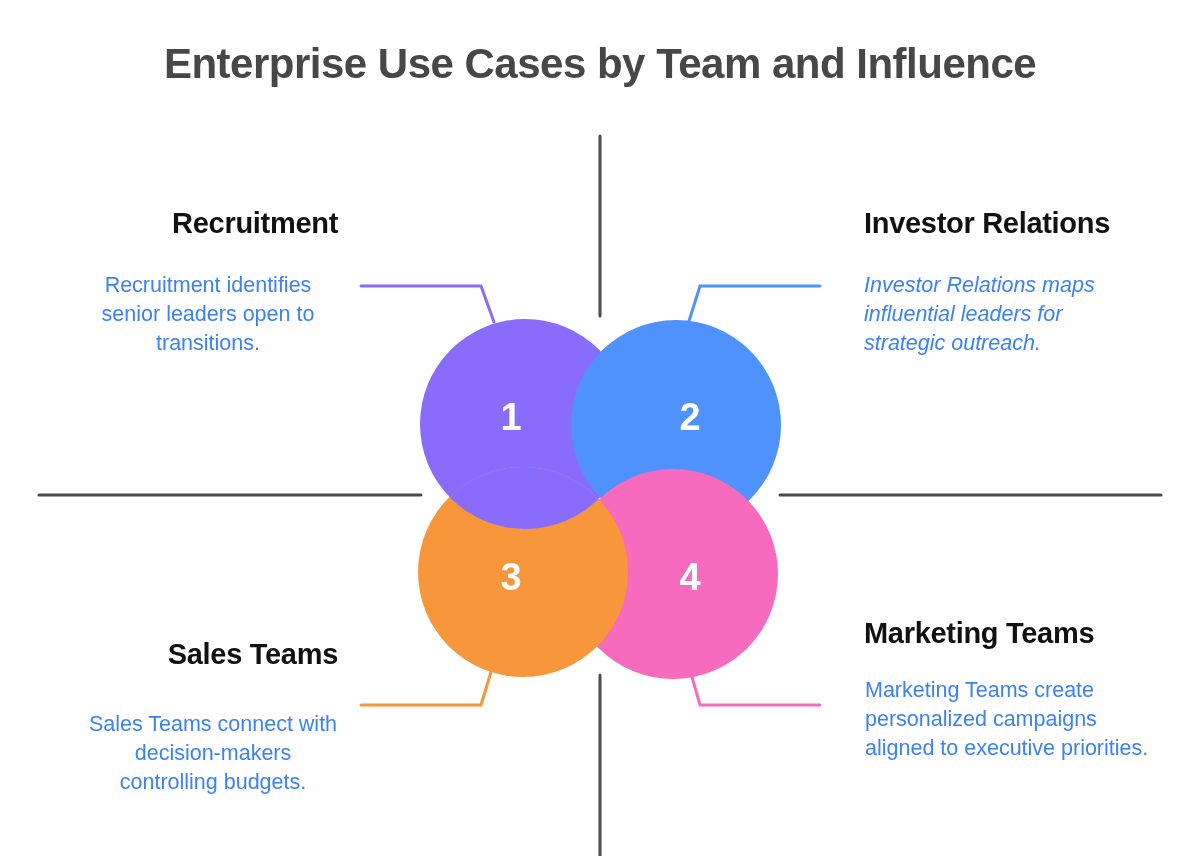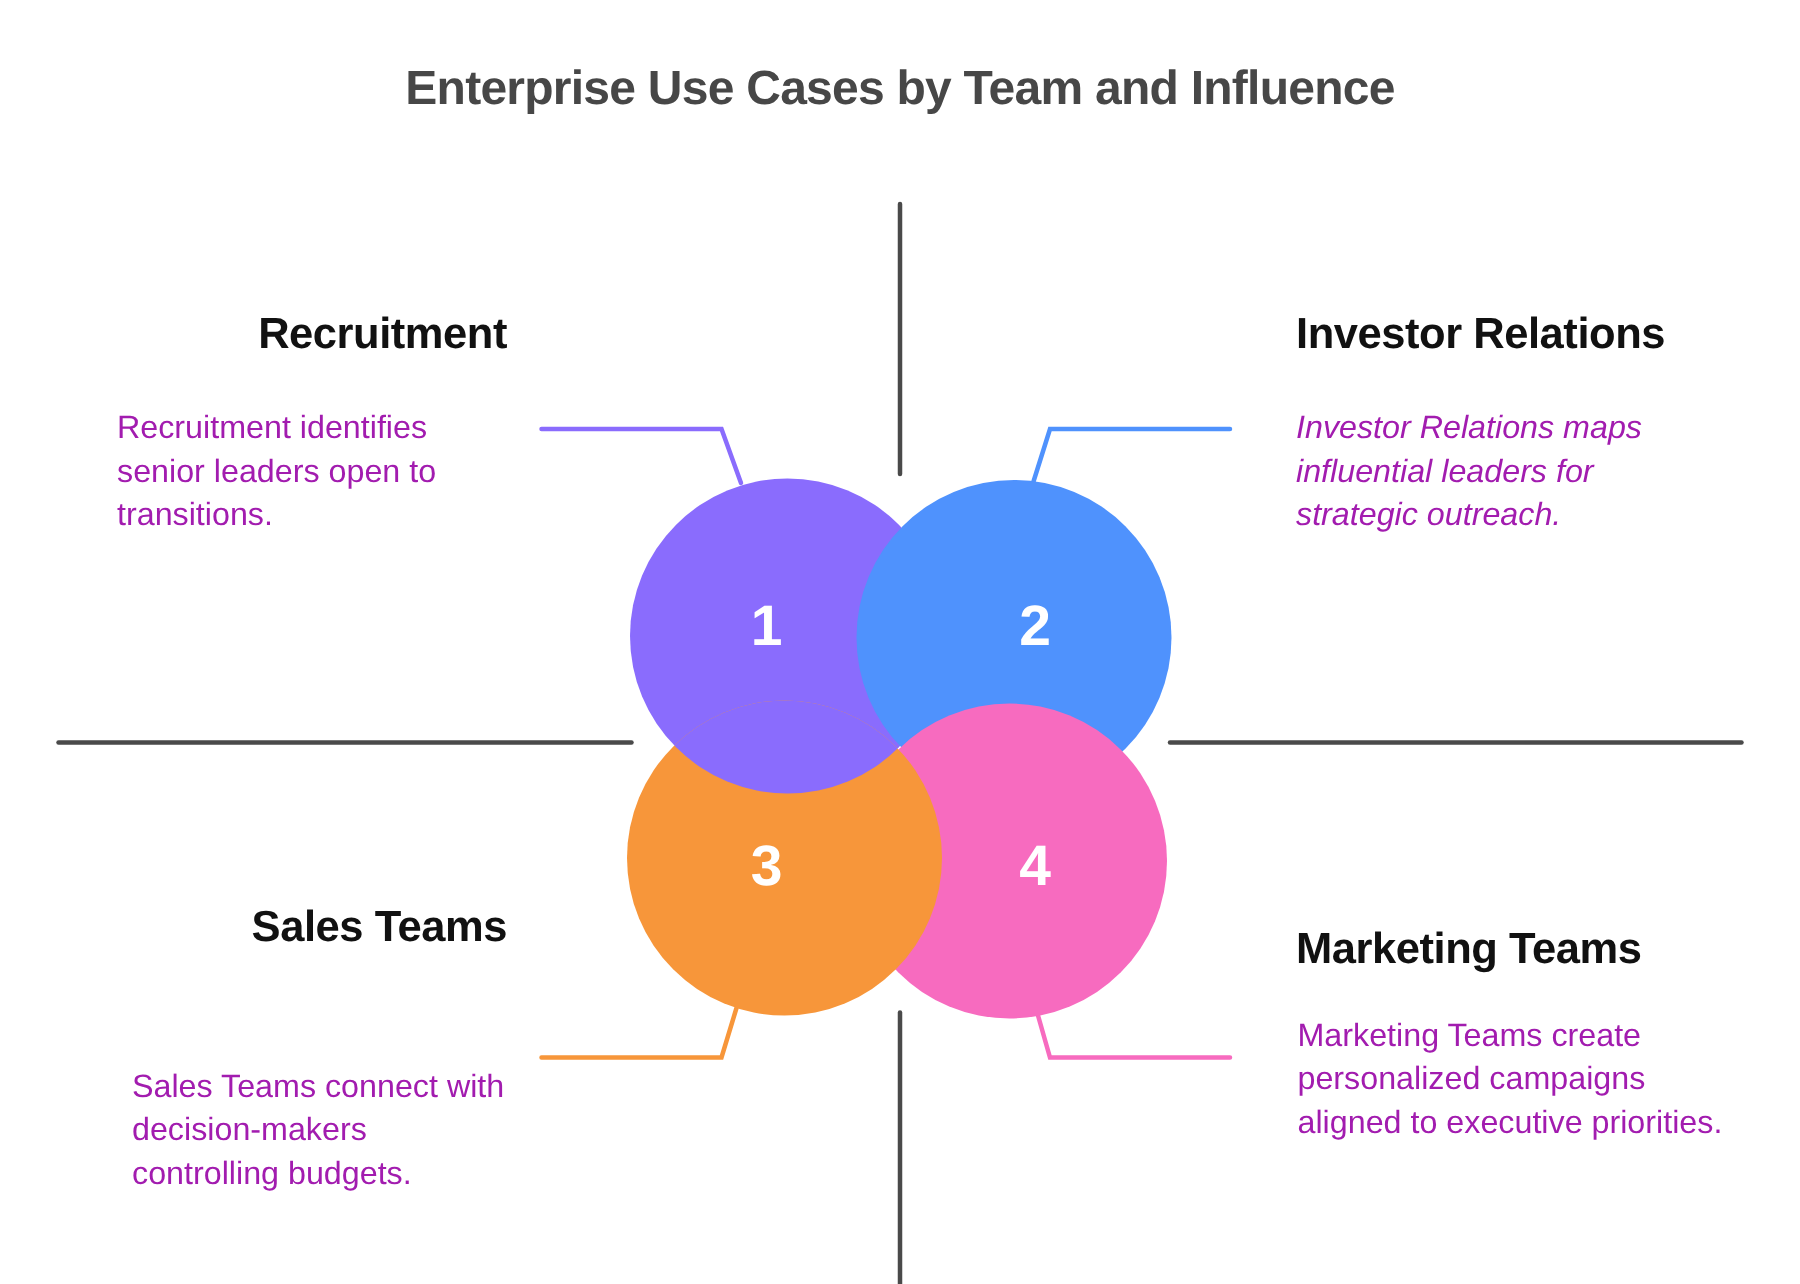--- a/index.html
+++ b/index.html
@@ -1,21 +1,21 @@
 <!DOCTYPE html>
 <html><head>
   <meta charset="utf-8">
   <style>
     html, body { margin: 0; padding: 0; background: #ffffff; }
     body { width: 1200px; height: 856px; position: relative; overflow: hidden; font-family: "Liberation Sans", sans-serif; }
-    .title { position: absolute; left: 0; top: 40px; width: 1200px; text-align: center; font-size: 32px; font-weight: bold; color: #474747; letter-spacing: -0.5px; }
+    .title { position: absolute; left: 0; top: 40px; width: 1200px; text-align: center; font-size: 42px; font-weight: bold; color: #474747; letter-spacing: -0.5px; }
     svg.canvas { position: absolute; left: 0; top: 0; }
     .quad-title { position: absolute; font-size: 29px; font-weight: bold; color: #111111; white-space: nowrap; letter-spacing: -0.3px; }
-    .quad-desc { position: absolute; font-size: 21.5px; color: #a21caf; line-height: 29px; }
-    .left { text-align: left; }
+    .quad-desc { position: absolute; font-size: 21.5px; color: #3b82f6; line-height: 29px; }
+    .left { text-align: center; }
     .right { text-align: left; margin-left: 20px; }
     .num { font-family: "Liberation Sans", sans-serif; font-weight: bold; font-size: 38px; fill: #ffffff; }
   </style>
 </head>
 <body>
 
 <div class="title">Enterprise Use Cases by Team and Influence</div>
 
 <svg class="canvas" width="1200" height="856" viewBox="0 0 1200 856">
   <defs>
@@ -45,17 +45,17 @@
   <text class="num" x="511" y="590" text-anchor="middle">3</text>
   <text class="num" x="690" y="590" text-anchor="middle">4</text>
 </svg>
 
 <div class="quad-title left" style="right:862px; top:207px;">Recruitment</div>
 <div class="quad-desc left" style="right:862px; top:271px; width:260px;">Recruitment identifies senior leaders open to transitions.</div>
 
 <div class="quad-title right" style="left:844px; top:207px;">Investor Relations</div>
 <div class="quad-desc right" style="left:844px; top:271px; width:280px;font-style:italic;">Investor Relations maps influential leaders for strategic outreach.</div>
 
-<div class="quad-title left" style="right:862px; top:602px;">Sales Teams</div>
+<div class="quad-title left" style="right:862px; top:638px;">Sales Teams</div>
 <div class="quad-desc left" style="right:862px; top:690px; width:250px;margin-top:20px;">Sales Teams connect with decision-makers controlling budgets.</div>
 
 <div class="quad-title right" style="left:844px; top:617px;">Marketing Teams</div>
 <div class="quad-desc right" style="left:845px; top:676px; width:285px;">Marketing Teams create personalized campaigns aligned to executive priorities.</div>
 
 </body></html>

